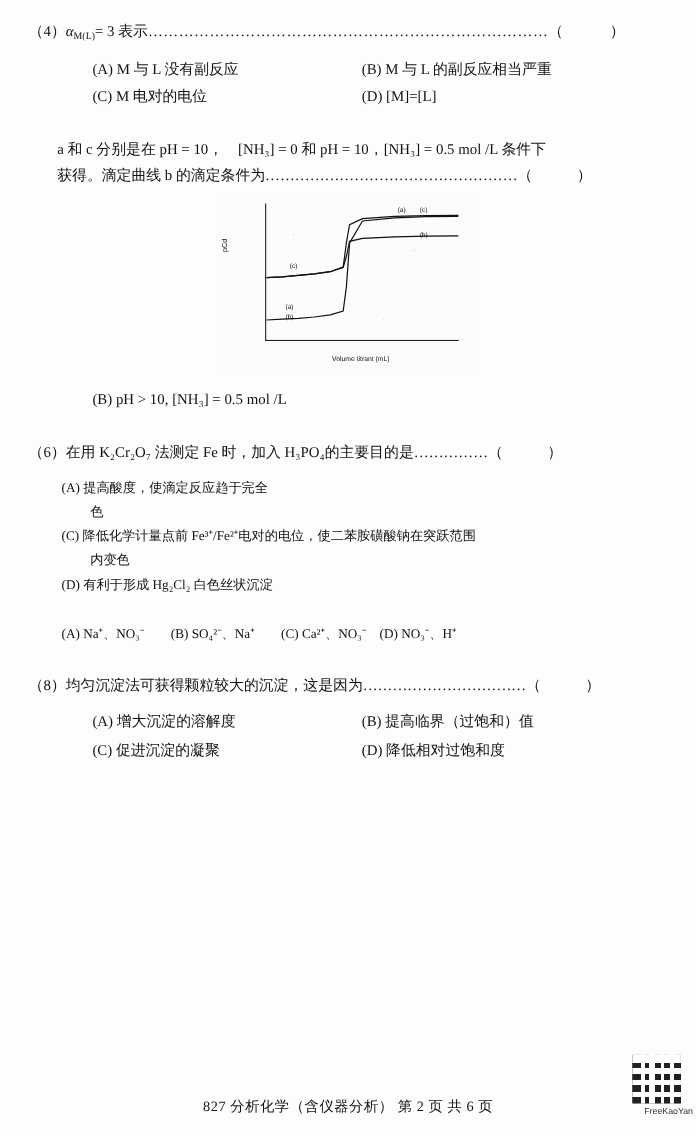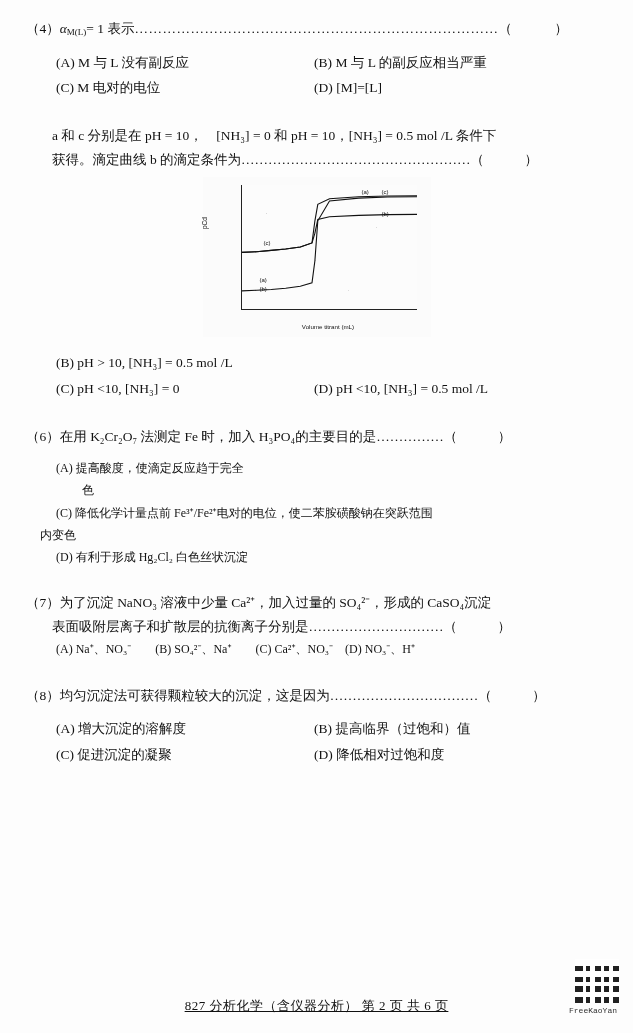--- a/index.html
+++ b/index.html
@@ -19,21 +19,21 @@
   .q{
     margin:0 0 0 0;
     padding:0 28px 0 26px;
     font-size:13.5px;
     line-height:1.75;
   }
   .qline{display:block;}
   .dots{letter-spacing:0.5px;}
   .opts{
     display:flex;
-    padding:0 28px 0 56px;
+    padding:0 28px 0 84px;
     font-size:13.5px;
     line-height:1.9;
   }
   .opt-left{width:47%;}
   .opt-right{width:53%;}
   .opt-full{padding:0 28px 0 56px;font-size:12px;line-height:1.85;}
   .sub{font-size:9px;vertical-align:-2px;}
   .spacer-sm{height:9px;}
   .spacer-md{height:17px;}
   .spacer-lg{height:23px;}
@@ -87,50 +87,49 @@
     font-family:"Liberation Sans", sans-serif;
   }
   
   .footer{
     position:absolute;
     left:0; right:0; bottom:18px;
     text-align:center;
     font-size:13px;
     font-family:"Liberation Serif", serif;
     letter-spacing:0.5px;
-    text-decoration:underline;
   }
   .qr{
     position:absolute;
     right:14px; bottom:30px;
     width:44px;height:44px;
     background:
       linear-gradient(90deg,#111 0 18%,#fff 18% 26%,#111 26% 34%,#fff 34% 46%,#111 46% 58%,#fff 58% 66%,#111 66% 78%,#fff 78% 86%,#111 86% 100%),
       linear-gradient(0deg,#111 0 14%,#fff 14% 24%,#111 24% 38%,#fff 38% 48%,#111 48% 60%,#fff 60% 72%,#111 72% 84%,#fff 84% 100%);
     background-blend-mode:screen;
   }
   .qr-cap{
     position:absolute;
-    right:16px; bottom:18px;
+    right:3px; bottom:18px;
     font-size:8px;
-    font-family:Liberation Mono, monospace;
+    font-family:Liberation Sans, sans-serif;
     color:#333;
   }
   .nowrap{white-space:nowrap;}
 </style>
 </head>
 <body>
 
 <div class="page">
 
   <div class="spacer-md"></div>
 
   <div class="q">
     <span class="qline">
-      <span>（4）</span><span style="font-style:italic">α</span><span class="sub">M(L)</span><span>= 1 表示</span><span class="dots">……………………………………………………………………（</span><span style="display:inline-block;width:42px"></span><span>）</span>
+      <span>（4）</span><span style="font-style:italic">α</span><span class="sub">M(L)</span><span>= 3 表示</span><span class="dots">……………………………………………………………………（</span><span style="display:inline-block;width:42px"></span><span>）</span>
     </span>
   </div>
   <div class="spacer-sm"></div>
   <div class="opts">
     <div class="opt-left">(A) M 与 L 没有副反应</div>
     <div class="opt-right">(B) M 与 L 的副反应相当严重</div>
   </div>
   <div class="opts">
     <div class="opt-left">(C) M 电对的电位</div>
     <div class="opt-right">(D) [M]=[L]</div>
@@ -165,43 +164,35 @@
         <div class="curvelabel" style="left:18px;top:101px">(b)</div>
       </div>
       <div class="xlab">Volume titrant (mL)</div>
     </div>
   </div>
 
   <div class="spacer-sm"></div>
   <div class="opts">
     <div class="opt-right">(B) pH &gt; 10, [NH₃] = 0.5 mol /L</div>
   </div>
-  <div class="opts">
-    <div class="opt-left">(C) pH &lt;10, [NH₃] = 0</div>
-    <div class="opt-right">(D) pH &lt;10, [NH₃] = 0.5 mol /L</div>
-  </div>
 
   <div class="spacer-lg"></div>
 
   <div class="q">
     <span class="qline">（6）在用 K₂Cr₂O₇ 法测定 Fe 时，加入 H₃PO₄的主要目的是……………（　　　）</span>
   </div>
   <div class="spacer-sm"></div>
   <div class="opt-full">(A) 提高酸度，使滴定反应趋于完全</div>
   <div class="opt-full" style="padding-left:82px">色</div>
   <div class="opt-full">(C) 降低化学计量点前 Fe³⁺/Fe²⁺电对的电位，使二苯胺磺酸钠在突跃范围</div>
-  <div class="opt-full" style="padding-left:40px">内变色</div>
+  <div class="opt-full" style="padding-left:82px">内变色</div>
   <div class="opt-full">(D) 有利于形成 Hg₂Cl₂ 白色丝状沉淀</div>
 
   <div class="spacer-lg"></div>
 
-  <div class="q">
-    <span class="qline">（7）为了沉淀 NaNO₃ 溶液中少量 Ca²⁺，加入过量的 SO₄²⁻，形成的 CaSO₄沉淀</span>
-    <span class="qline" style="padding-left:26px">表面吸附层离子和扩散层的抗衡离子分别是…………………………（　　　）</span>
-  </div>
   <div class="opt-full nowrap">(A) Na⁺、NO₃⁻　　(B) SO₄²⁻、Na⁺　　(C) Ca²⁺、NO₃⁻　(D) NO₃⁻、H⁺</div>
 
   <div class="spacer-lg"></div>
 
   <div class="q">
     <span class="qline">（8）均匀沉淀法可获得颗粒较大的沉淀，这是因为……………………………（　　　）</span>
   </div>
   <div class="spacer-sm"></div>
   <div class="opts">
     <div class="opt-left">(A) 增大沉淀的溶解度</div>

